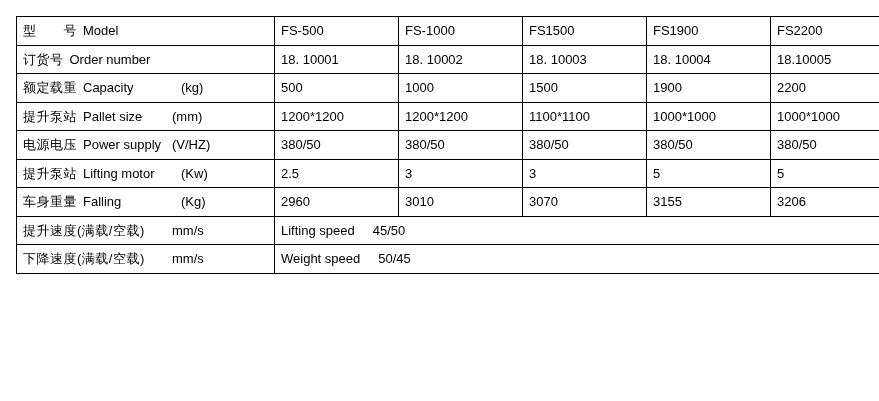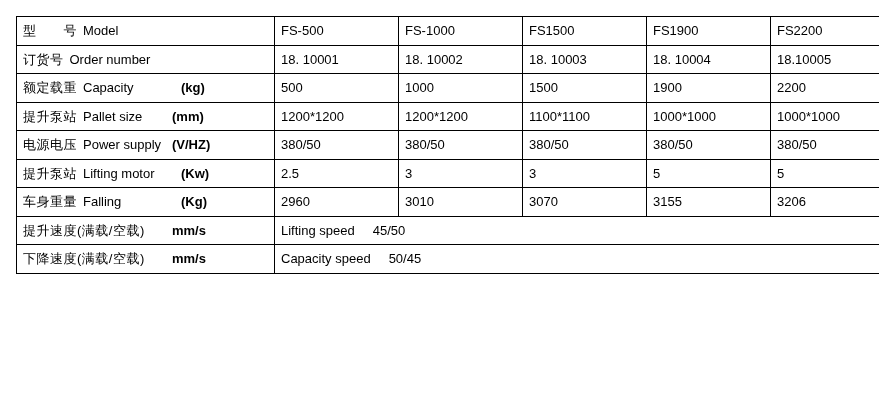--- a/index.html
+++ b/index.html
@@ -49,21 +49,20 @@
   .lbl-cn {
     letter-spacing: 0.5px;
   }
   .lbl-en {
     padding-left: 6px;
   }
   .lbl-unit {
     position: absolute;
     left: 158px;
     top: 0;
-    font-weight: bold;
   }
   .lbl-unit.wide {
     left: 149px;
   }
   .mono-ish {
     font-family: "Liberation Sans", sans-serif;
   }
   td.val-cell {
     padding-left: 7px;
   }
@@ -193,17 +192,17 @@
         </td>
         <td class="span-cell" colspan="5"><span>Lifting speed</span><span class="speed-gap"></span><span>45/50</span></td>
       </tr>
 
       <tr>
         <td class="label-cell">
           <span class="label-inner">
             <span class="lbl-cn">下降速度(满载/空载)</span><span class="lbl-unit wide">mm/s</span>
           </span>
         </td>
-        <td class="span-cell" colspan="5"><span>Capacity speed</span><span class="speed-gap"></span><span>50/45</span></td>
+        <td class="span-cell" colspan="5"><span>Weight speed</span><span class="speed-gap"></span><span>50/45</span></td>
       </tr>
     </tbody>
   </table>
 </div>
 
 </body></html>

